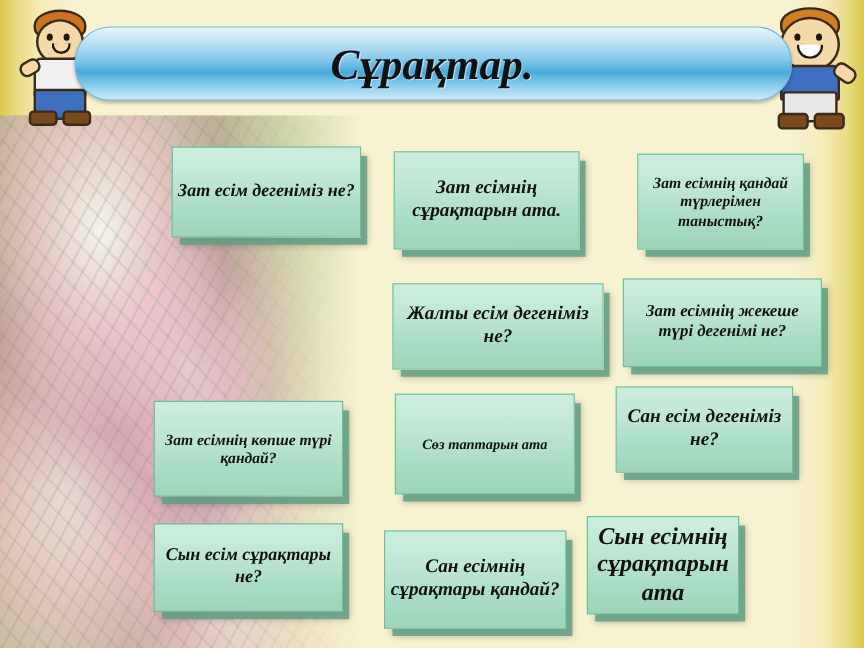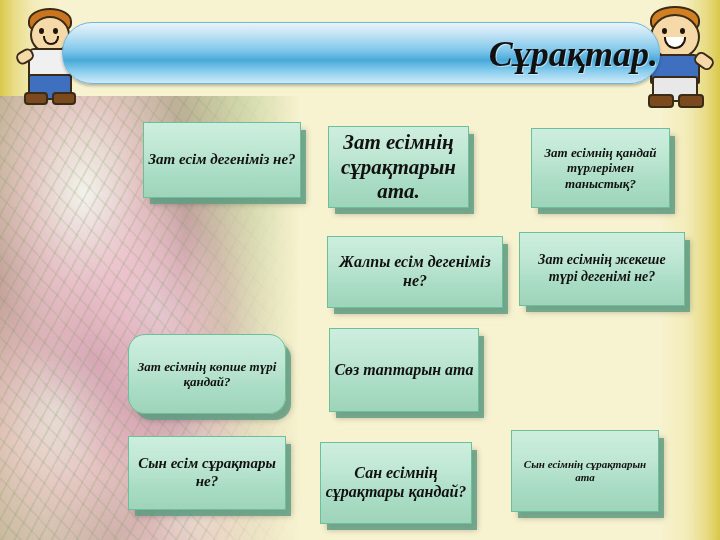--- a/index.html
+++ b/index.html
@@ -61,21 +61,21 @@
     border: 1px solid #6fb7dc;
     box-shadow: 0 2px 3px rgba(0,0,0,0.25);
   }
   #title-text {
     position: absolute;
     left: 62px;
     top: 26px;
     width: 596px;
     height: 56px;
     line-height: 56px;
-    text-align: right;
+    text-align: center;
     font-size: 36px;
     font-weight: bold;
     font-style: italic;
     color: #111111;
     text-shadow: 1px 1px 0 rgba(255,255,255,0.5);
   }
 
   
   .box {
     position: absolute;
@@ -166,26 +166,27 @@
     <div class="kid-limb" style="left:4px; top:48px; width:16px; height:10px; transform:rotate(-35deg);"></div>
     <div class="kid-limb" style="left:62px; top:48px; width:16px; height:10px; transform:rotate(35deg);"></div>
     <div class="kid-body" style="left:16px; top:88px; width:22px; height:10px; background:#7a4a1e; border-radius:4px;"></div>
     <div class="kid-body" style="left:46px; top:88px; width:22px; height:10px; background:#7a4a1e; border-radius:4px;"></div>
   </div>
 
   <div id="title-banner"></div>
   <div id="title-text">Сұрақтар.</div>
 
   <div class="box" style="left:143px; top:122px; width:158px; height:76px; font-size:15px;">Зат есім дегеніміз не?</div>
-  <div class="box" style="left:328px; top:126px; width:141px; height:82px; font-size:21px;">Зат есімнің сұрақтарын ата.</div>
+  <div class="box" style="left:328px; top:126px; width:155px; height:82px; font-size:16px;">Зат есімнің сұрақтарын ата.</div>
   <div class="box" style="left:531px; top:128px; width:139px; height:80px; font-size:13px;">Зат есімнің қандай түрлерімен таныстық?</div>
 
   <div class="box" style="left:327px; top:236px; width:176px; height:72px; font-size:16px;">Жалпы есім дегеніміз не?</div>
   <div class="box" style="left:519px; top:232px; width:166px; height:74px; font-size:14px;">Зат есімнің жекеше түрі дегенімі не?</div>
 
-  <div class="box" style="left:128px; top:334px; width:158px; height:80px; font-size:13px;border-radius:17px;">Зат есімнің көпше түрі қандай?</div>
-  <div class="box" style="left:329px; top:328px; width:150px; height:84px; font-size:16px;">Сөз таптарын ата</div>
+  <div class="box" style="left:128px; top:334px; width:158px; height:80px; font-size:13px;">Зат есімнің көпше түрі қандай?</div>
+  <div class="box" style="left:329px; top:328px; width:150px; height:84px; font-size:12px;">Сөз таптарын ата</div>
+  <div class="box" style="left:513px; top:322px; width:148px; height:72px; font-size:16px;">Сан есім дегеніміз не?</div>
 
   <div class="box" style="left:128px; top:436px; width:158px; height:74px; font-size:15px;">Сын есім сұрақтары не?</div>
   <div class="box" style="left:320px; top:442px; width:152px; height:82px; font-size:16px;">Сан есімнің сұрақтары қандай?</div>
-  <div class="box" style="left:511px; top:430px; width:148px; height:82px; font-size:11px;">Сын есімнің сұрақтарын ата</div>
+  <div class="box" style="left:489px; top:430px; width:127px; height:82px; font-size:20px;">Сын есімнің сұрақтарын ата</div>
 
 </div>
 
 </body></html>

